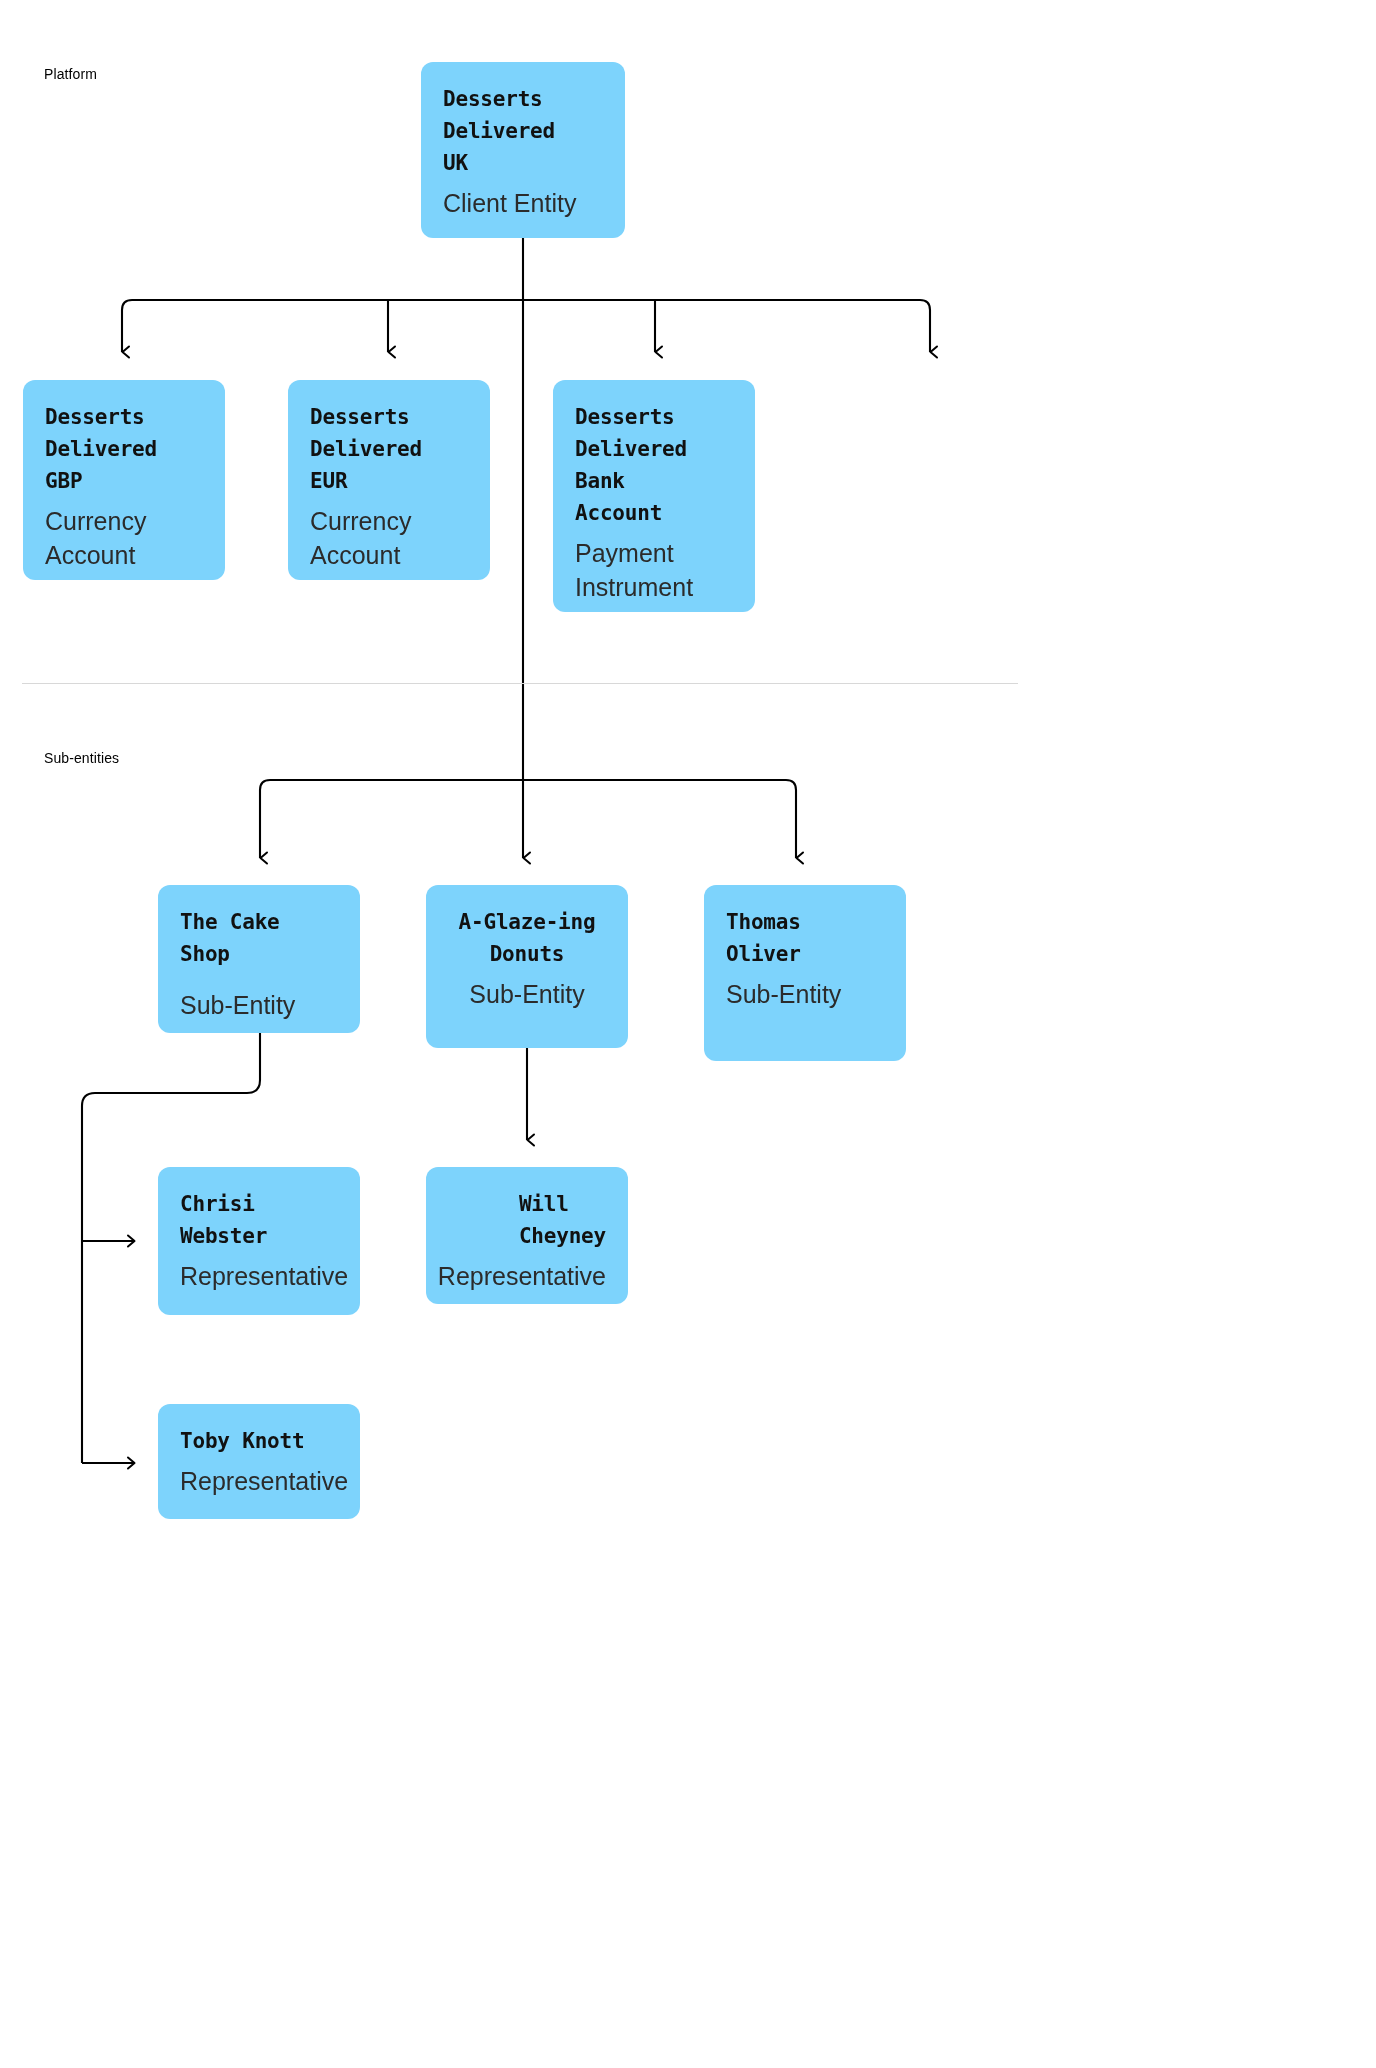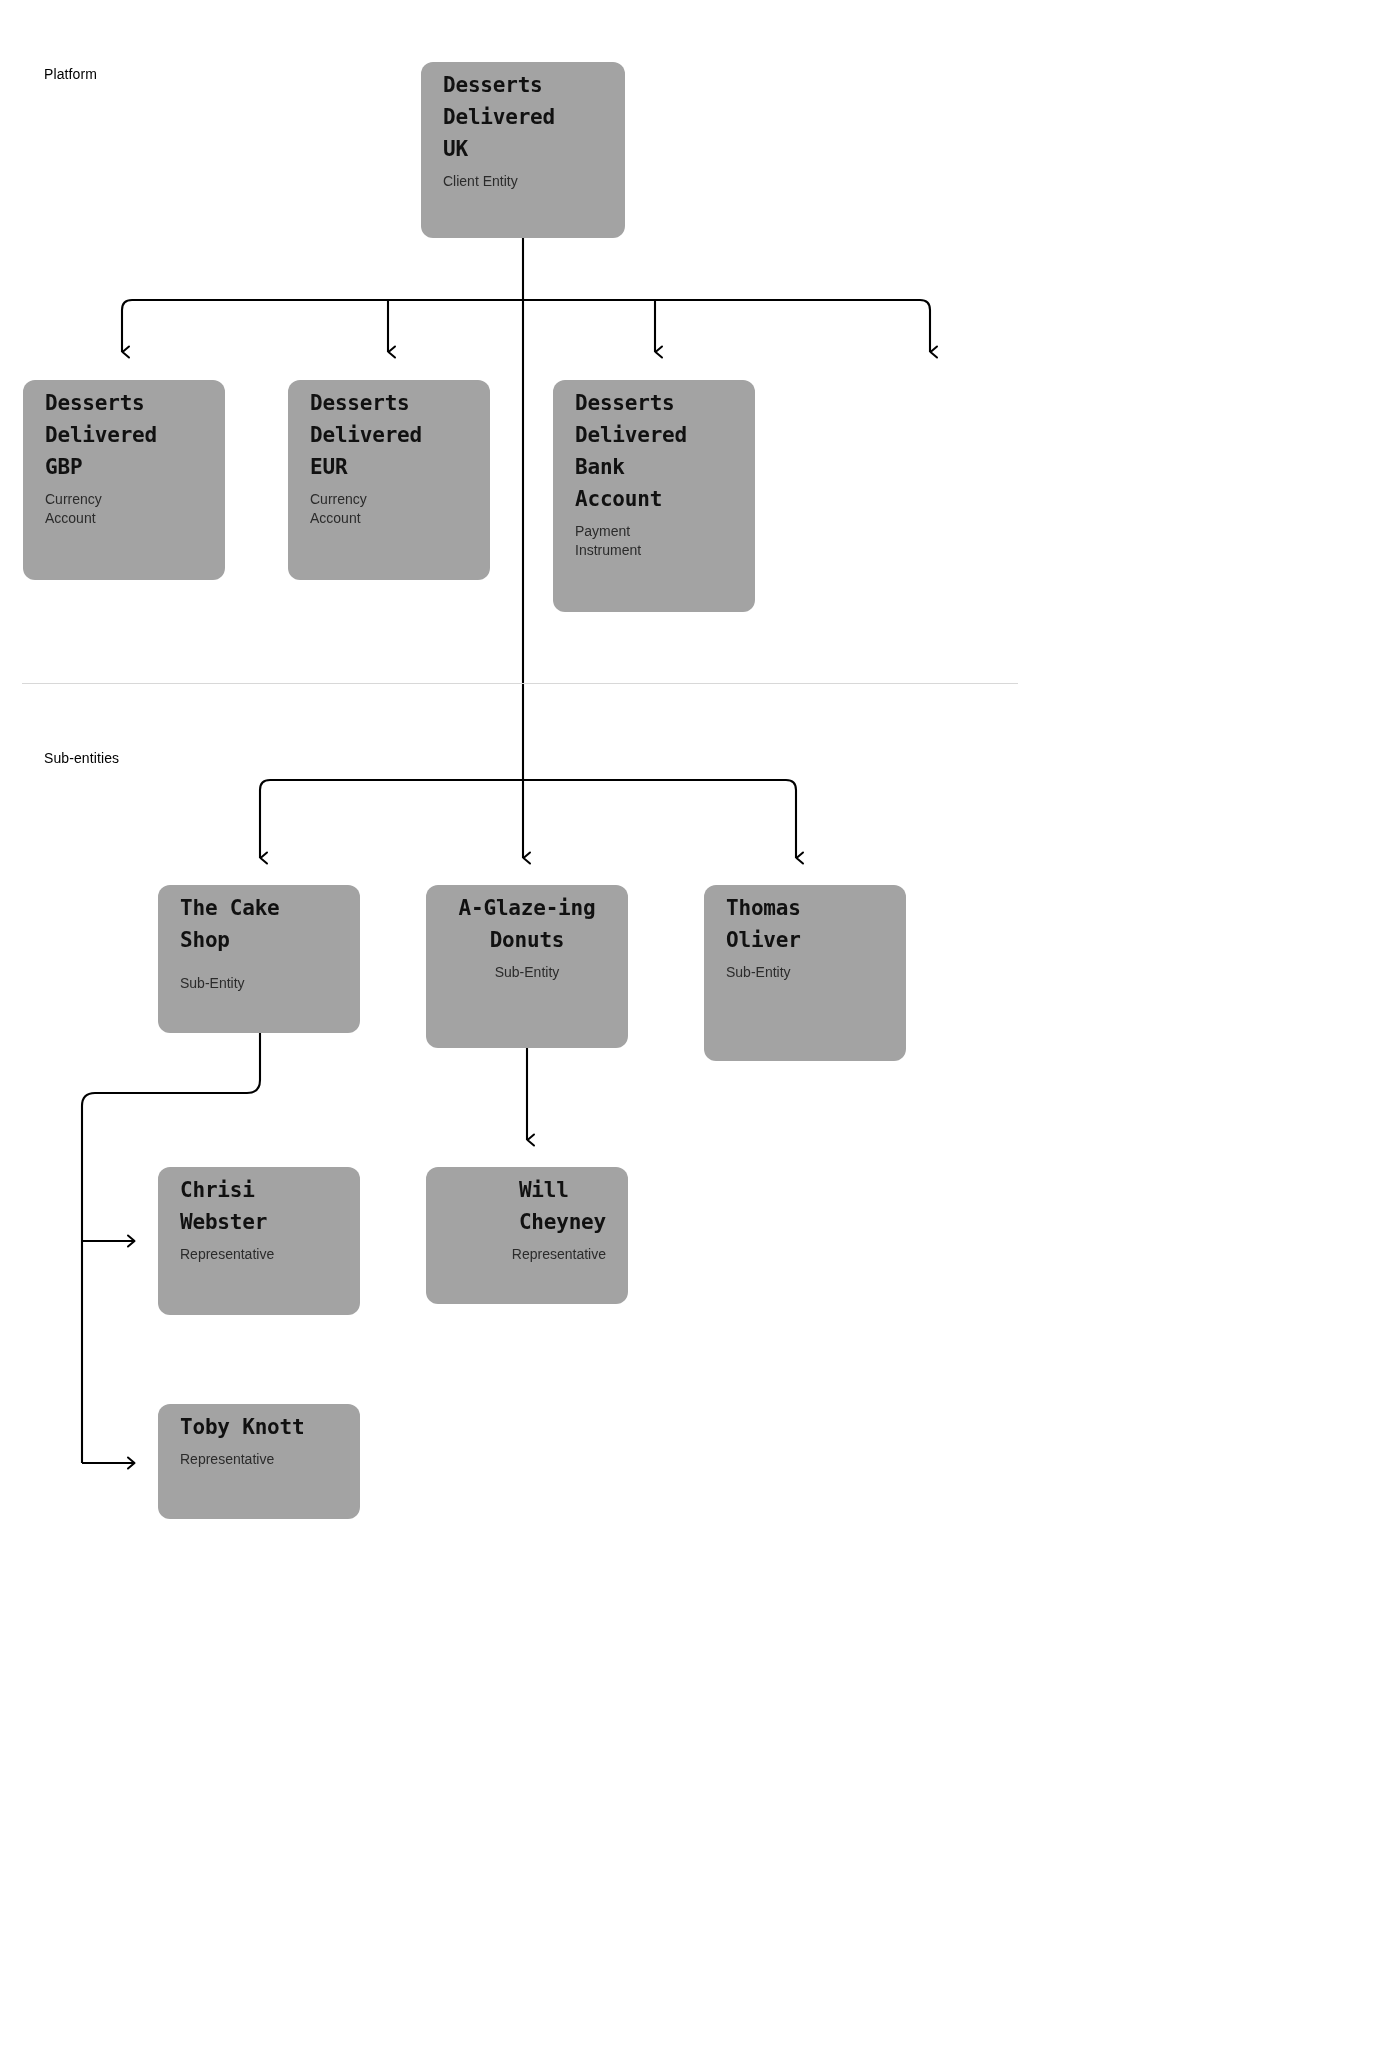--- a/index.html
+++ b/index.html
@@ -32,41 +32,41 @@
     letter-spacing: 0.1px;
     white-space: nowrap;
   }
   .divider {
     position: absolute;
     height: 1px;
     background: #d8d8d8;
   }
   .node {
     position: absolute;
-    background: #a3a3a3;
+    background: #7dd3fc;
     border-radius: 12px;
-    padding: 8px 22px 24px 22px;
+    padding: 22px 22px 24px 22px;
     display: flex;
     flex-direction: column;
     justify-content: flex-start;
   }
   .node .title {
     font-family: "DejaVu Sans Mono", "Liberation Mono", monospace;
     font-weight: 700;
     font-size: 21px;
     line-height: 1.52;
     color: #111111;
     letter-spacing: -0.2px;
     white-space: pre-line;
   }
   .node .subtitle {
     margin-top: 6px;
     font-family: "Liberation Sans", sans-serif;
     font-weight: 400;
-    font-size: 14px;
+    font-size: 25px;
     line-height: 1.37;
     color: #2b2b2b;
     white-space: pre-line;
   }
 </style>
 </head>
 <body>
 
 <div id="stage">
 

